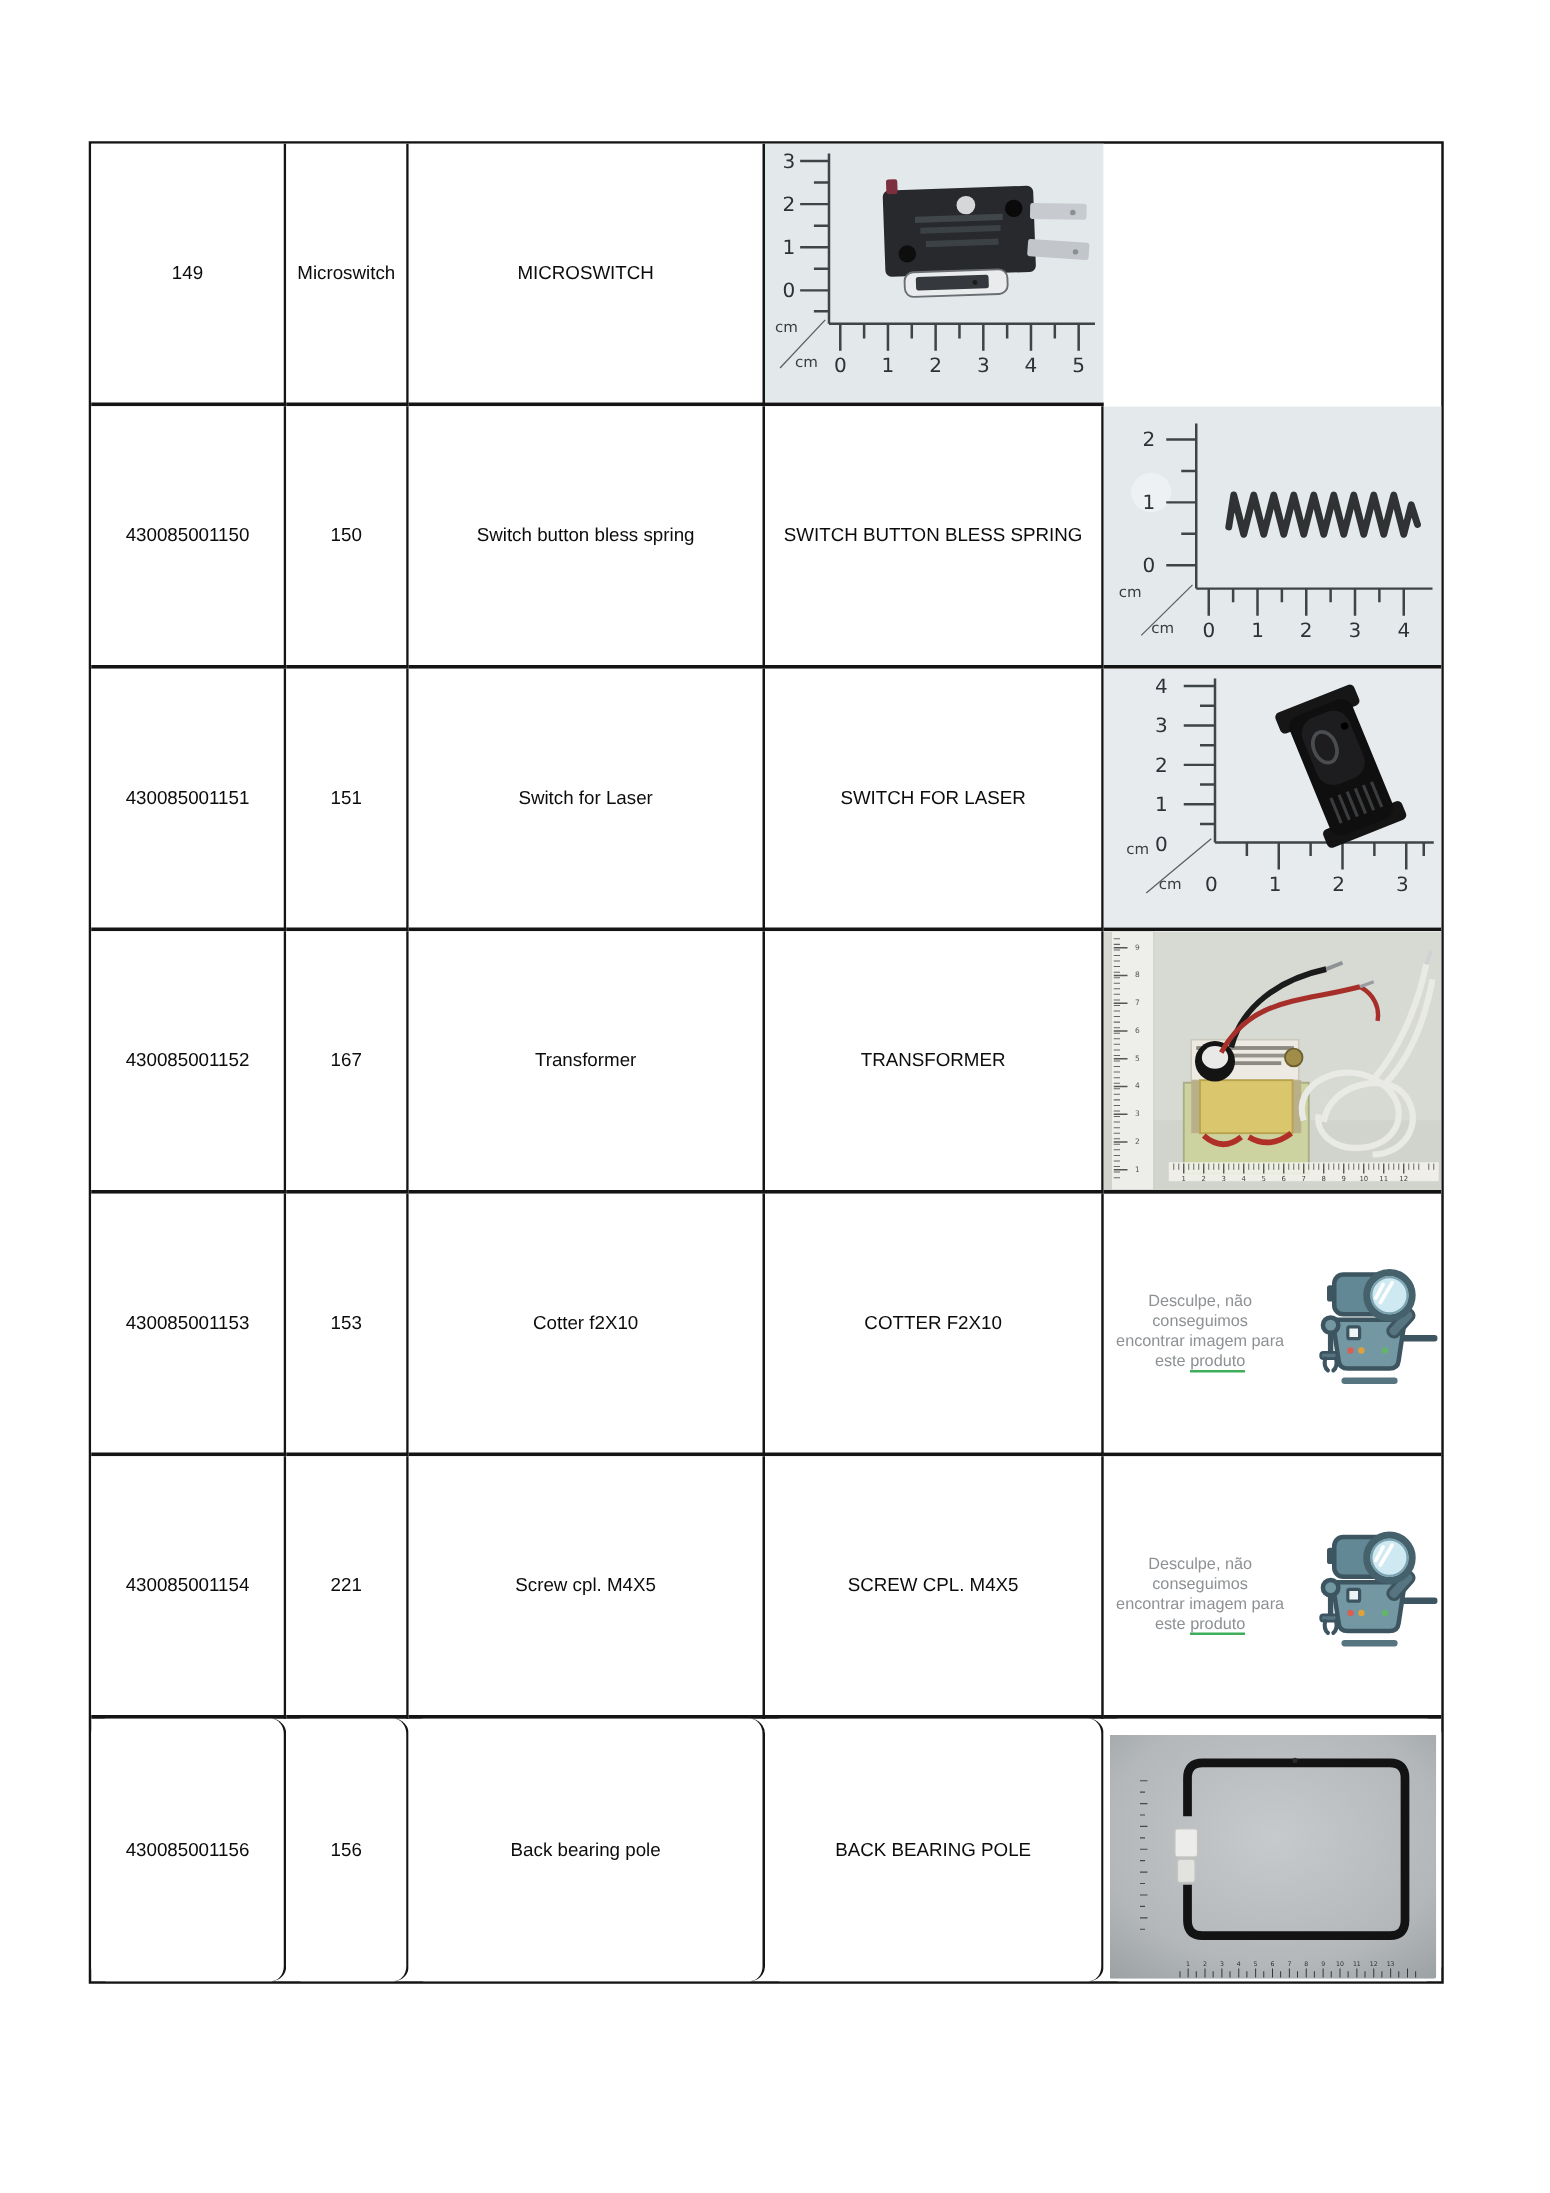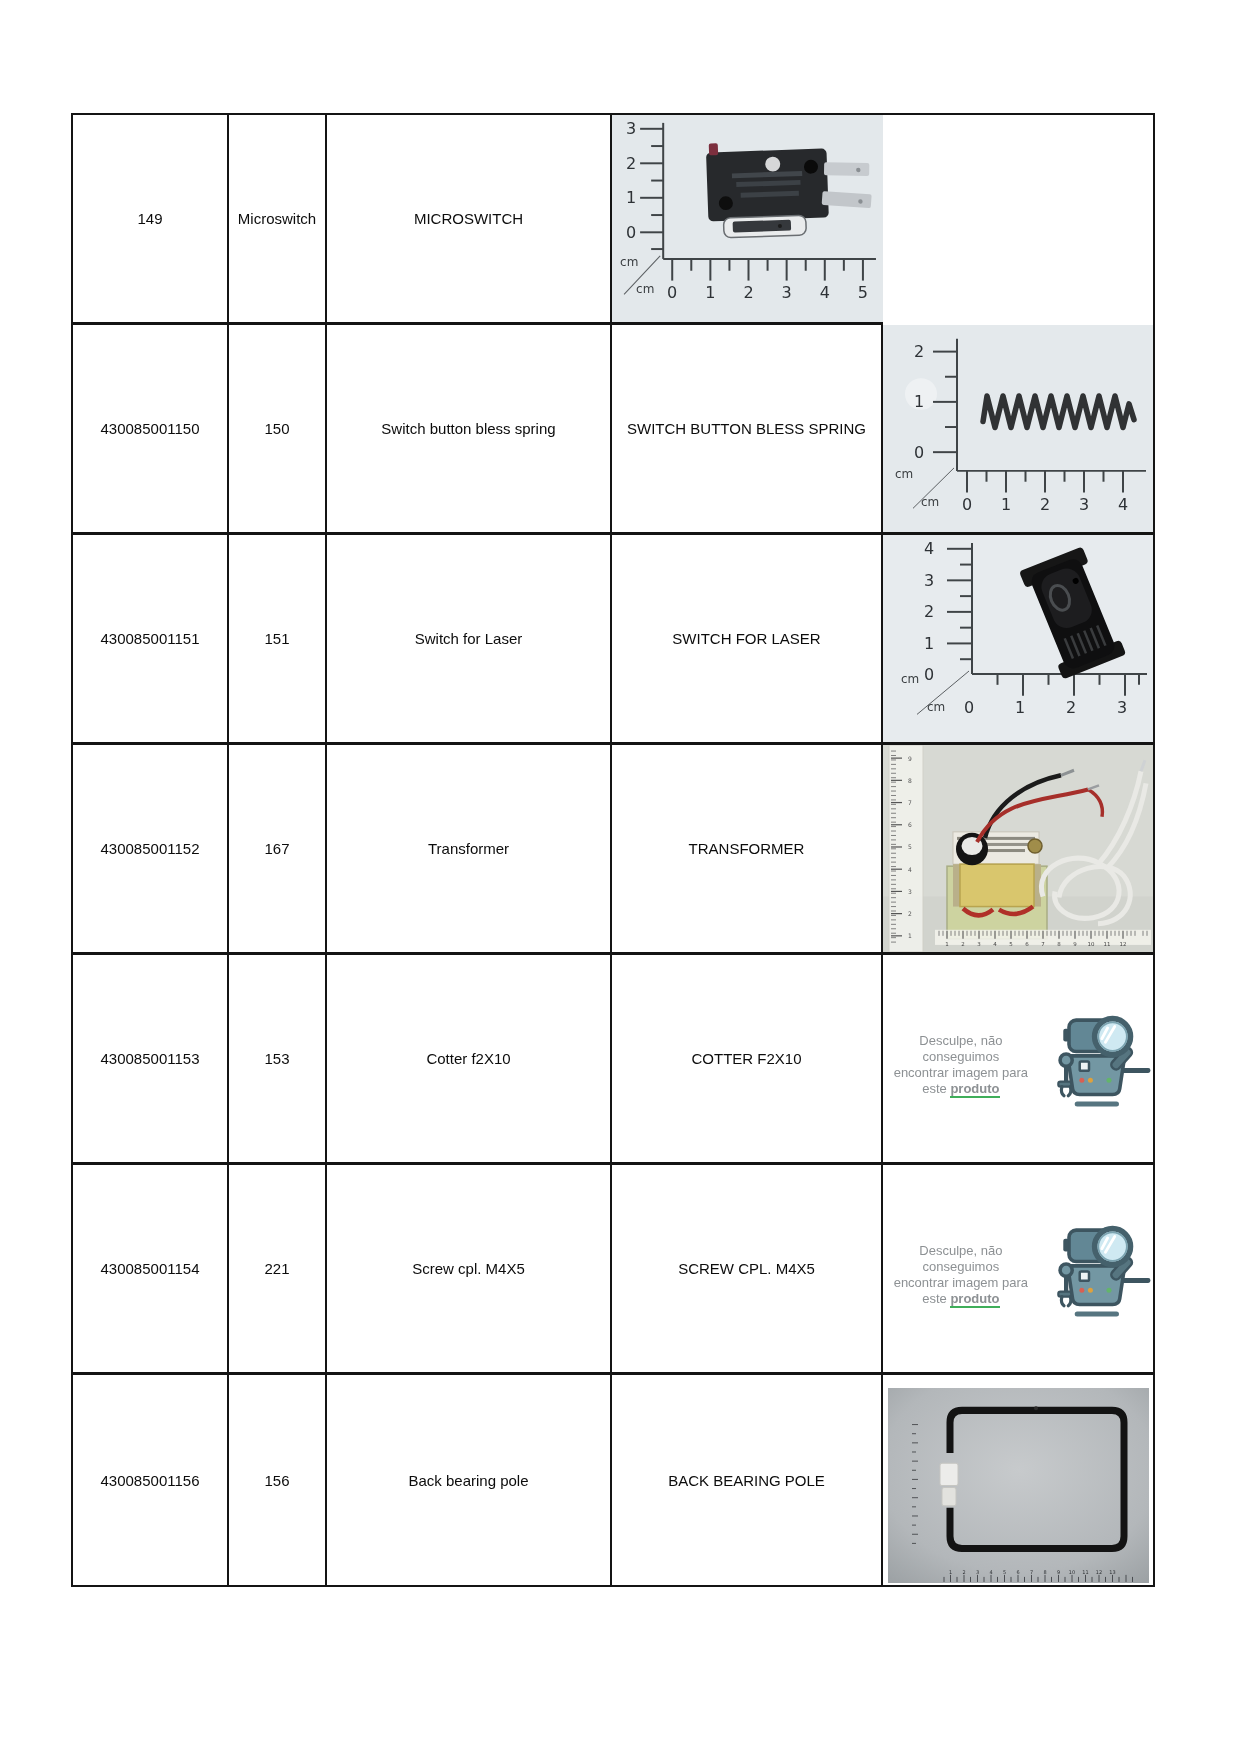--- a/index.html
+++ b/index.html
@@ -1,26 +1,26 @@
 <!DOCTYPE html>
 <html><head>
 <meta charset="utf-8">
 <style>
   html,body{margin:0;padding:0;background:#ffffff;}
   body{width:1240px;height:1754px;position:relative;font-family:"Liberation Sans",sans-serif;}
   .tbl{position:absolute;left:71px;top:113px;width:1080px;border:2px solid #141414;}
   .row{display:grid;grid-template-columns:156px 98px 285px 271px 270px;height:210px;}
   .cell{border-right:2px solid #141414;border-bottom:3px solid #141414;display:flex;align-items:center;justify-content:center;text-align:center;font-size:15px;color:#0c0c0c;padding:0 6px;box-sizing:border-box;overflow:hidden;background:#fff;}
-  .row:last-child .cell{border-bottom:none;}
+  .row:last-child .cell{border-bottom:none;border-radius:12px;}
   .cell:last-child{border-right:none;padding:0;}
   .c-img{align-items:stretch;justify-content:stretch;}
   .photo{width:100%;height:100%;display:block;}
   .ph{width:100%;height:100%;display:flex;flex-direction:row;align-items:center;background:#fff;}
   .ph-text{margin-top:13px;font-size:13px;line-height:16px;color:#8d9194;text-align:center;}
-  .ph-link{color:#8d9194;border-bottom:2px solid #3fae5a;padding-bottom:0px;cursor:pointer;font-weight:bold;}
+  .ph-link{color:#8d9194;border-bottom:2px solid #3fae5a;padding-bottom:0px;cursor:pointer;}
   .robot{width:158px;height:130px;margin-top:8px;}
   .rcm{fill:#3a3e41;font-family:"DejaVu Sans",sans-serif;font-size:12px;}
   .ruler-gen text{text-anchor:middle;dominant-baseline:central;font-family:"DejaVu Sans",sans-serif;}
   .axis{stroke:#3f4447;stroke-width:2;fill:none;}
   .tick{stroke:#3f4447;stroke-width:2;}
 </style>
 </head>
 <body>
 
 <div class="tbl">

